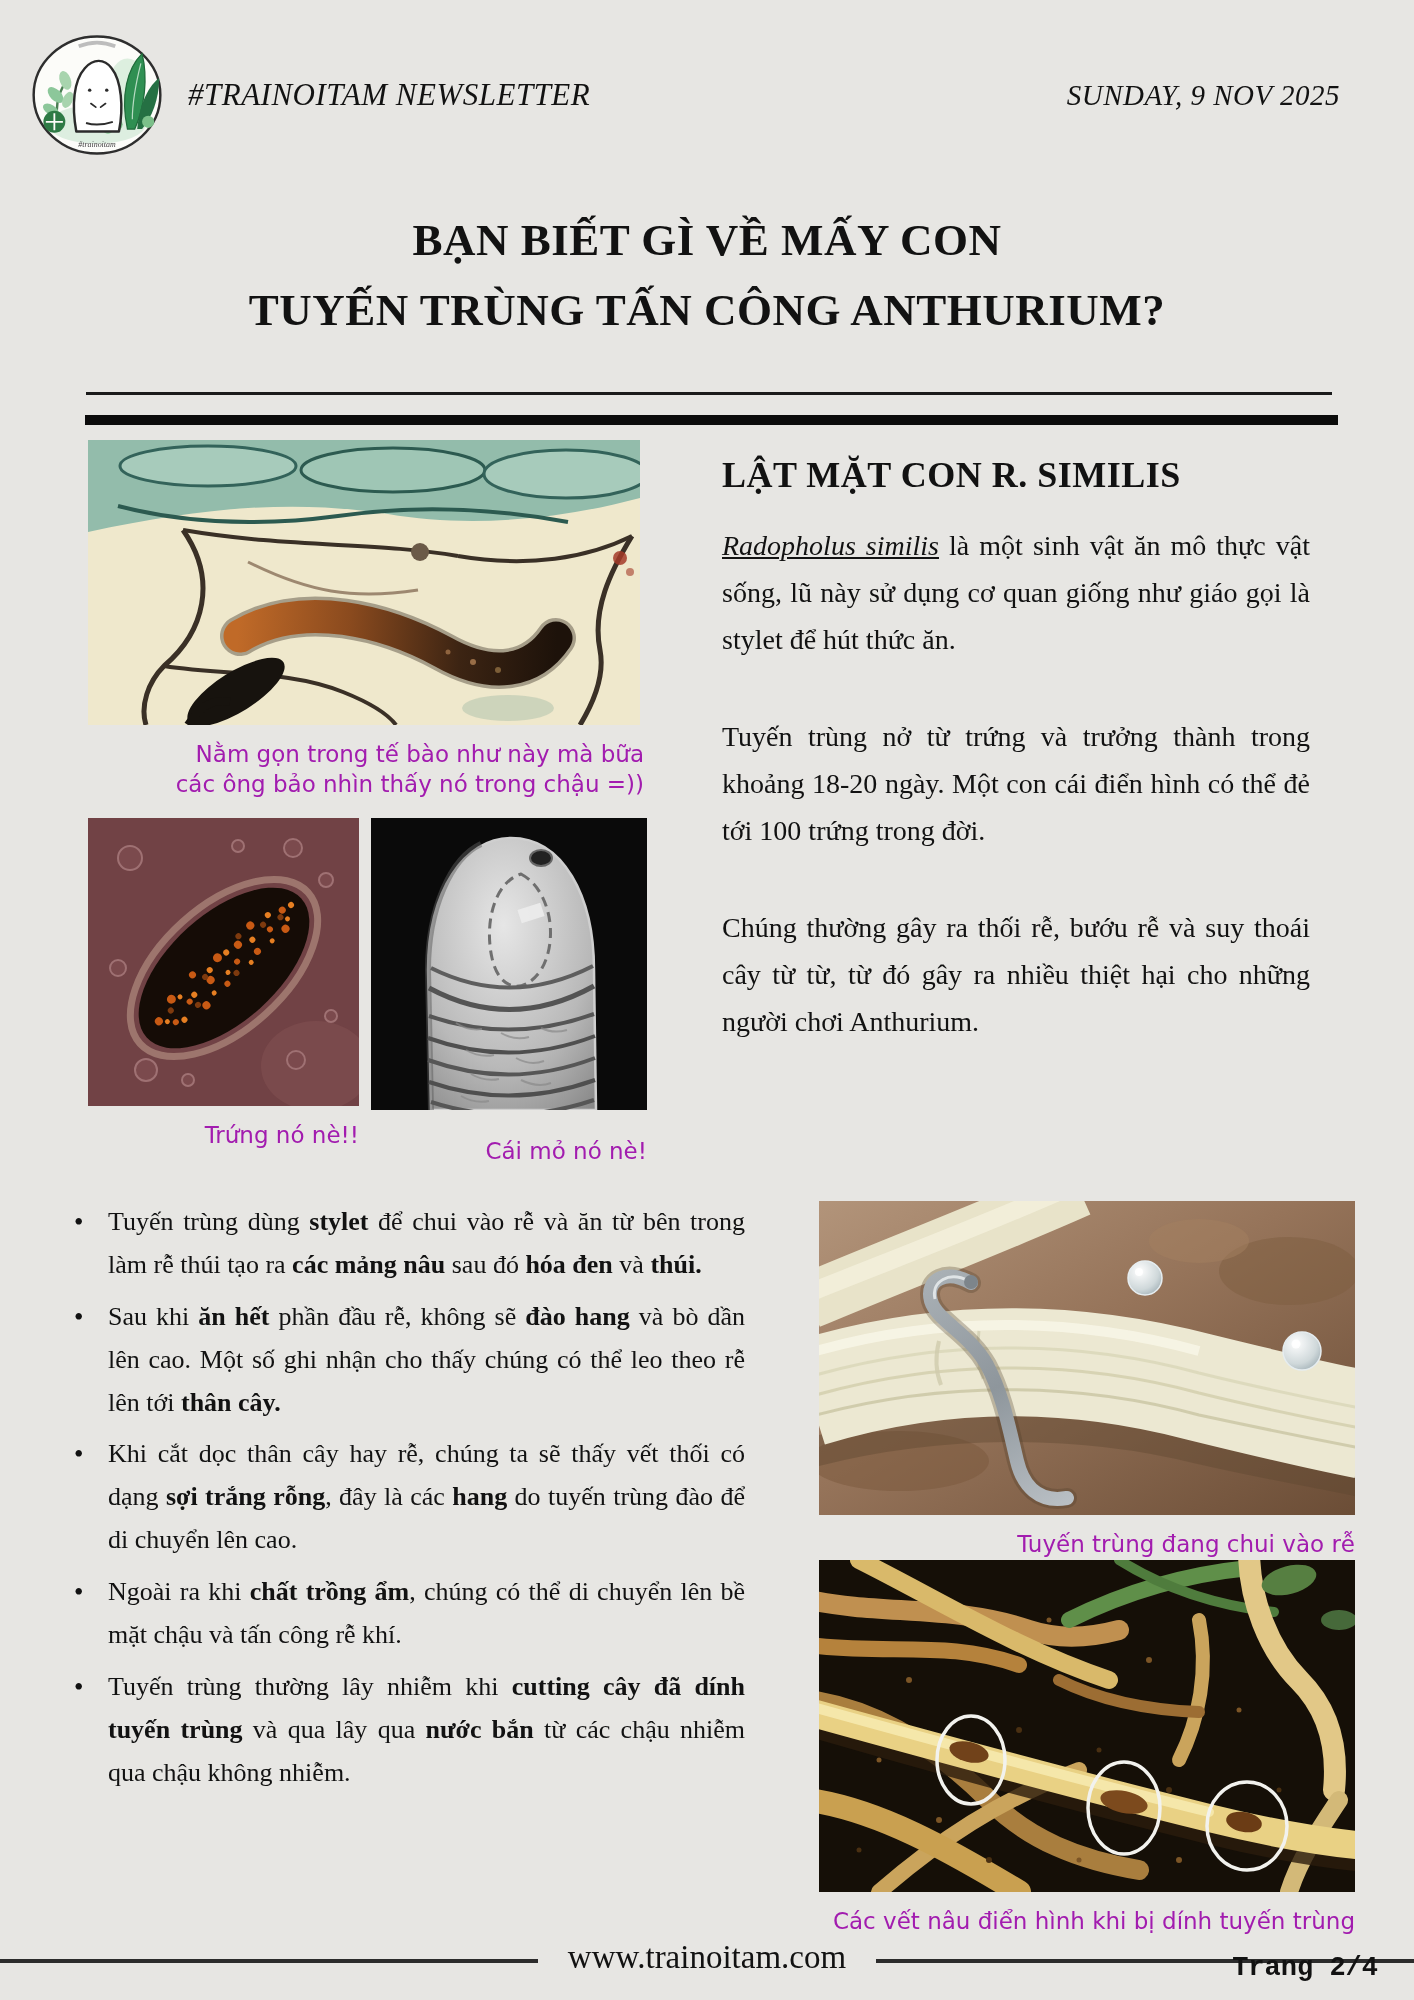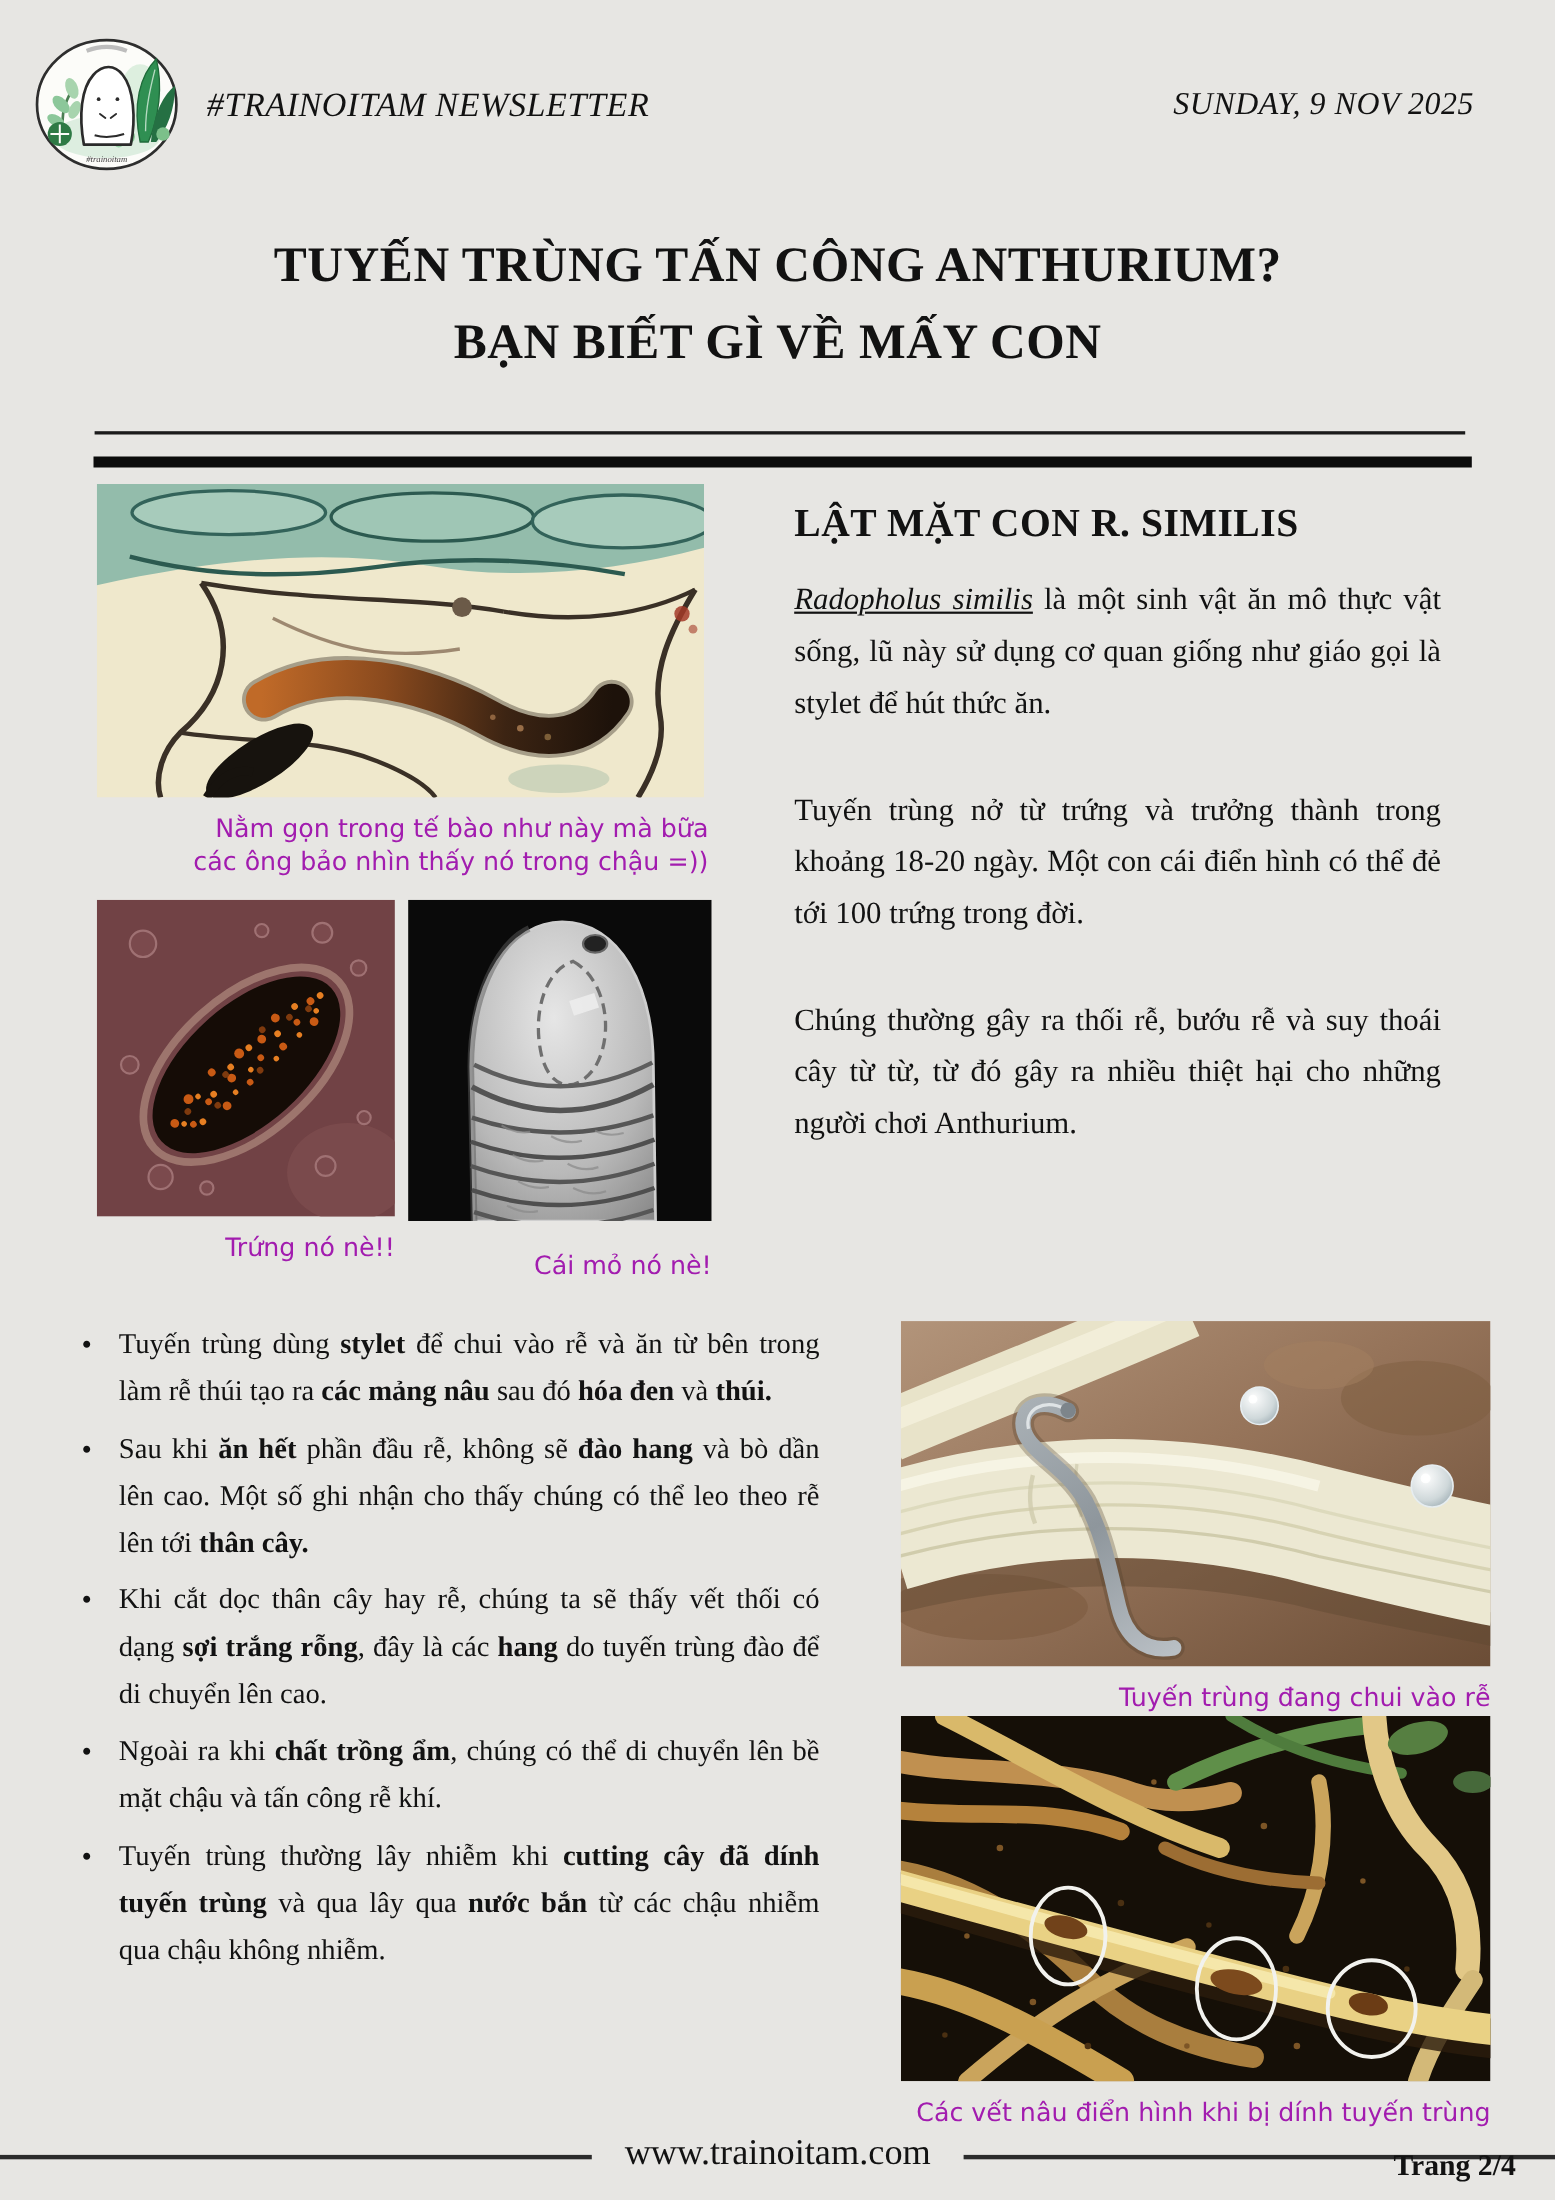--- a/index.html
+++ b/index.html
@@ -37,21 +37,21 @@
   ul.bullets{list-style:none;margin:0;padding:0;}
   li.bullet{position:relative;padding-left:48px;font-size:26px;line-height:1.65;
             text-align:justify;margin-bottom:9px;}
   li.bullet::before{content:"\2022";position:absolute;left:14px;top:-1px;font-size:27px;}
   .col-photos{width:536px;flex:0 0 auto;}
   .fig-last{margin-top:16px;}
   
   .footer{position:absolute;left:0;right:0;top:1942px;display:flex;align-items:center;}
   .f-line{flex:1;height:4px;background:#2c2c2c;}
   .f-site{font-size:33px;padding:0 30px;transform:translateY(-3px);}
-  .f-page{position:absolute;right:36px;top:11px;font-family:Liberation Serif, serif;
+  .f-page{position:absolute;right:36px;top:11px;font-family:Liberation Mono, monospace;
           font-weight:bold;font-size:27px;}
 </style>
 </head>
 <body>
 
 <div class="page">
 
   <header class="masthead">
     <svg class="logo" viewBox="0 0 110 100" role="img">
       <ellipse cx="55" cy="50" rx="52" ry="48" fill="#fcfcf9" stroke="#2e2e2e" stroke-width="2"></ellipse>
@@ -82,22 +82,22 @@
         <path d="M50,57 l4,3 M62,57 l-4,3" stroke="#2b2b2b" stroke-width="1.4" fill="none" stroke-linecap="round"></path>
         <path d="M46,73 Q56,76 68,72" stroke="#2b2b2b" stroke-width="1.6" fill="none"></path>
       </g>
       <text x="55" y="93" text-anchor="middle" font-size="6.5" font-style="italic" fill="#3c3c3c">#trainoitam</text>
     </svg>
     <div class="brand">#TRAINOITAM NEWSLETTER</div>
     <div class="date">SUNDAY, 9 NOV 2025</div>
   </header>
 
   <h1 class="title">
+    <span class="t-line">BẠN BIẾT GÌ VỀ MẤY CON</span>
     <span class="t-line">TUYẾN TRÙNG TẤN CÔNG ANTHURIUM?</span>
-    <span class="t-line">BẠN BIẾT GÌ VỀ MẤY CON</span>
   </h1>
   <div class="rule-thin"></div>
   <div class="rule-thick"></div>
 
   <section class="sec1">
     <div class="col-figs">
 
       <figure class="fig">
         <svg width="552" height="285" viewBox="0 0 552 285" role="img">
           <defs>

